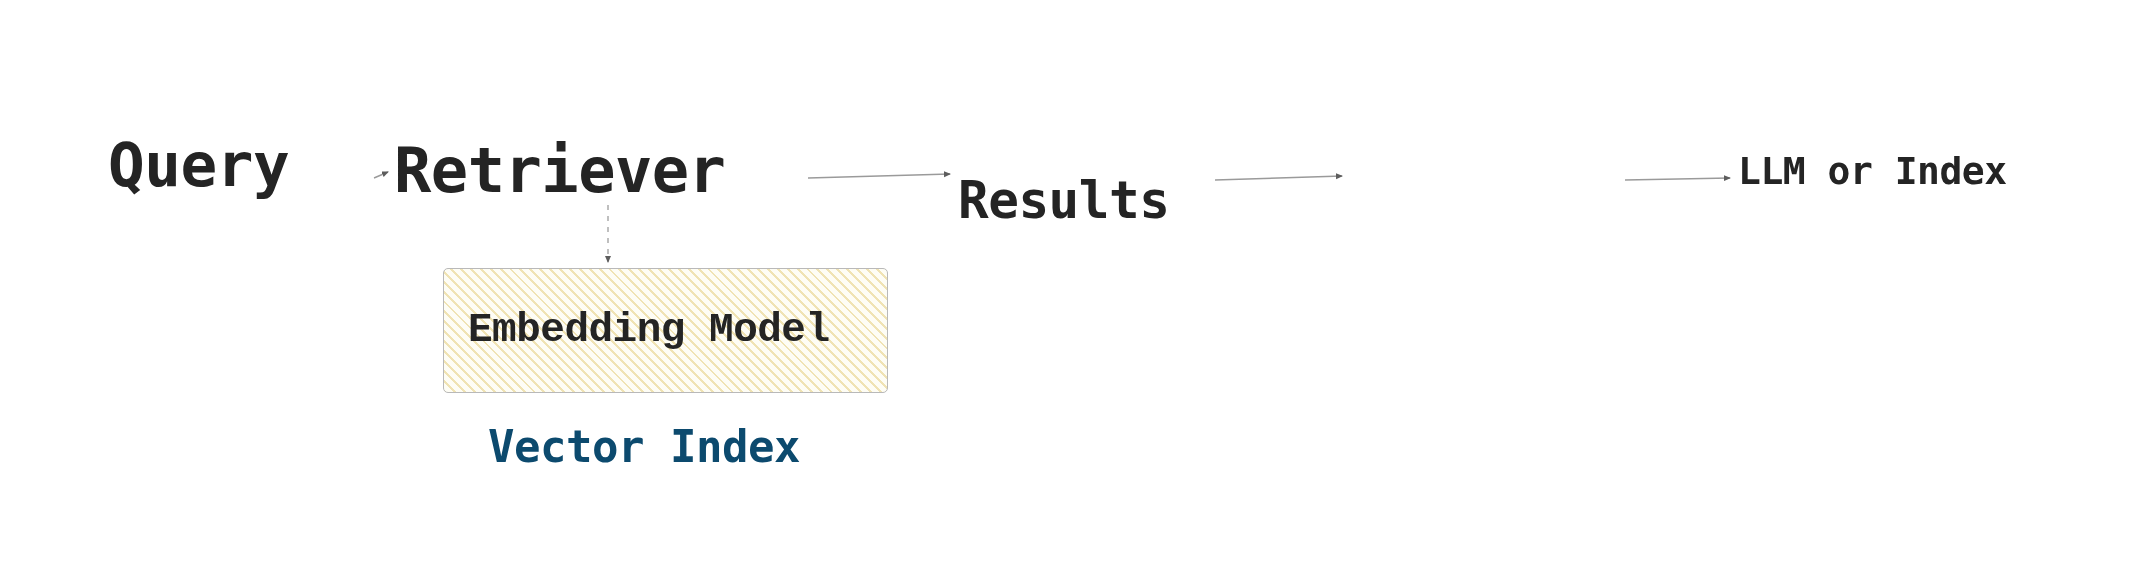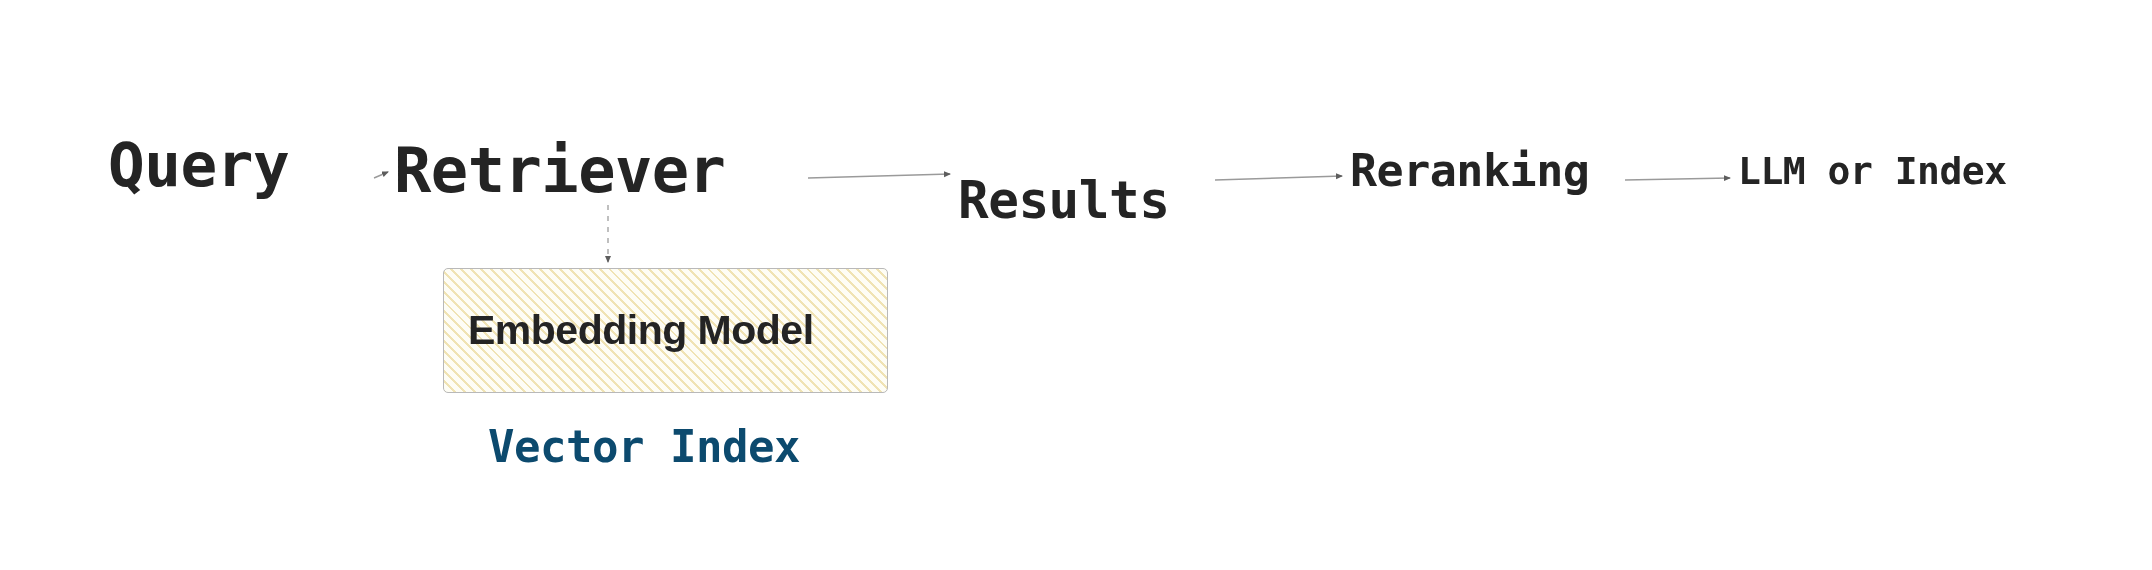--- a/index.html
+++ b/index.html
@@ -67,21 +67,21 @@
         #f0e3b4 0px,
         #f0e3b4 2px,
         rgba(255,255,255,0) 2px,
         rgba(255,255,255,0) 7px
     );
     display: flex;
     align-items: center;
   }
   #embedding-box-label {
     color: #242424;
-    font-family: Liberation Sans, sans-serif;
+    font-family: Liberation Mono, monospace;
     font-weight: 700;
     font-size: 41px;
     line-height: 1;
     letter-spacing: -0.5px;
     white-space: pre;
     margin-left: 24px;
   }
 
   
   #vector-index-caption {
@@ -119,21 +119,20 @@
 
     <line x1="608" y1="205" x2="608" y2="262" stroke="#b0b0b0" stroke-width="1.6" stroke-dasharray="5 6" marker-end="url(#arrowhead)"></line>
   </svg>
 
   <div id="node-query" class="node-label">Query</div>
 
   <div id="node-retriever" class="node-label">Retriever</div>
 
   <div id="node-results" class="node-label">Results</div>
 
-  <div id="node-reranking" class="node-label">Reranking</div>
 
   <div id="node-llmuser" class="node-label">LLM or Index</div>
 
   <div id="embedding-box">
     <span id="embedding-box-label">Embedding Model</span>
   </div>
 
   <div id="vector-index-caption">Vector Index</div>
 
 </div>

